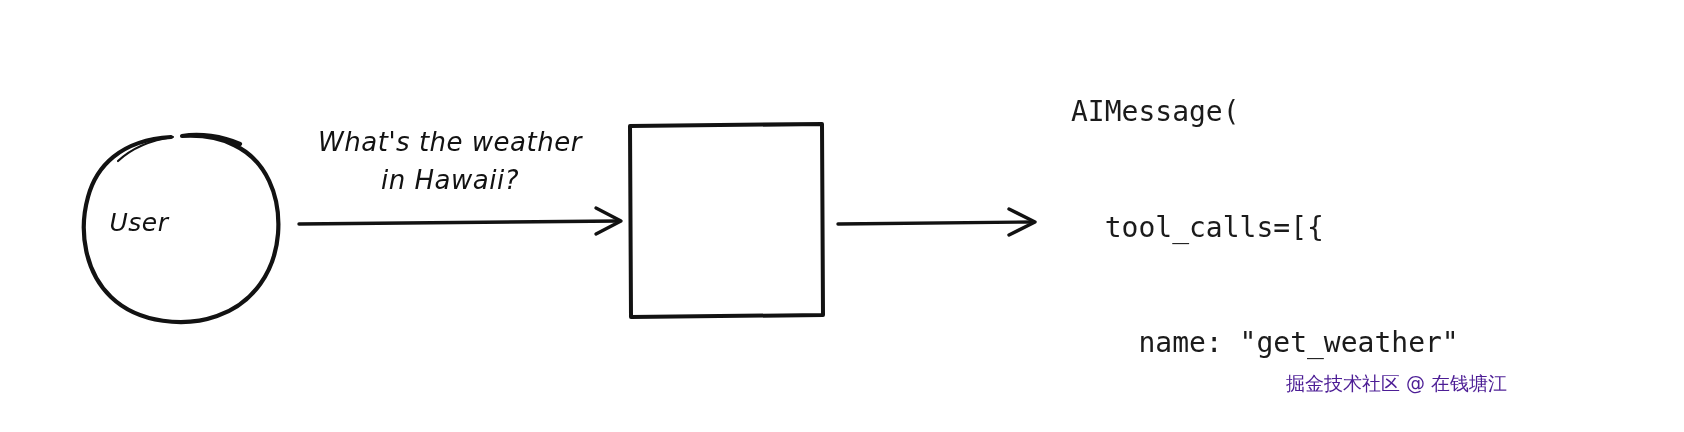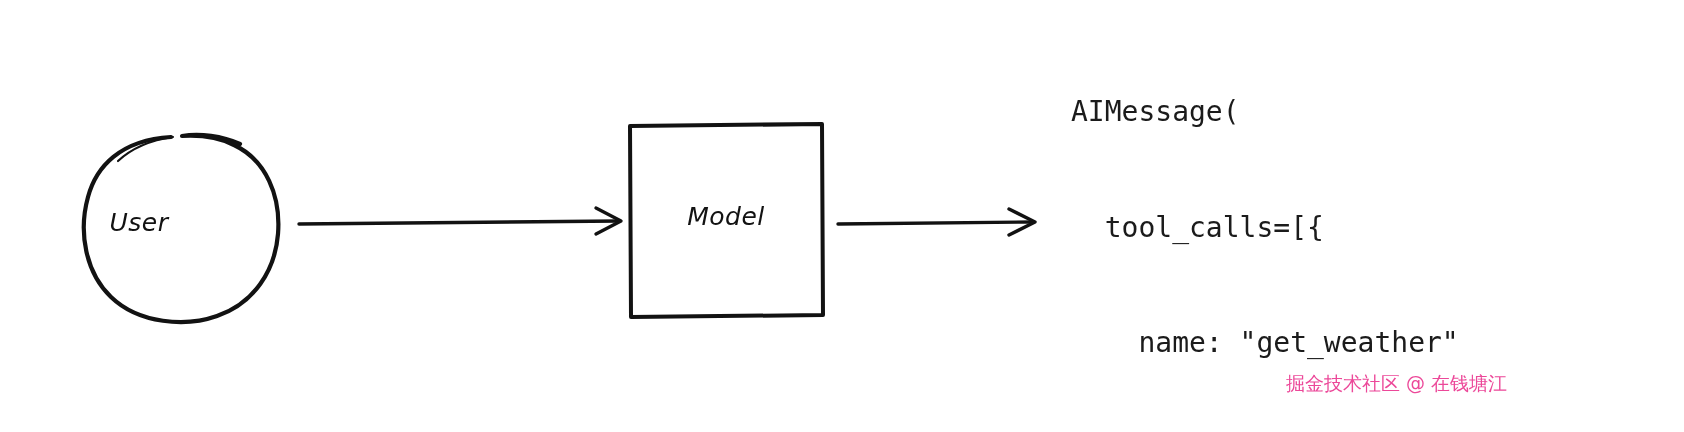--- a/index.html
+++ b/index.html
@@ -85,21 +85,21 @@
     margin-left: 25px;
   }
 
   
   #watermark {
     position: absolute;
     left: 1286px;
     top: 371px;
     font-family: "DejaVu Sans", sans-serif;
     font-size: 19px;
-    color: #ec4899;
+    color: #4c1d95;
     white-space: nowrap;
     user-select: none;
   }
 </style>
 </head>
 <body>
 
 <div id="canvas">
 
   <svg id="diagram-svg" viewBox="0 0 1684 432" xmlns="http://www.w3.org/2000/svg">
@@ -130,22 +130,25 @@
     </g>
 
     <g>
       <path fill="none" stroke="#121212" stroke-width="3.4" stroke-linecap="round" d="M 838 224 L 1033 222"></path>
       <path fill="none" stroke="#121212" stroke-width="3.4" stroke-linecap="round" stroke-linejoin="round" d="M 1009 209 L 1035 222 L 1009 235"></path>
     </g>
   </svg>
 
   <div class="hand-text" id="user-label">User</div>
 
-  <div class="hand-text" id="model-label">Model</div>
 
+  <div class="hand-text" id="edge-label">
+    <span class="l1">What's the weather</span>
+    <span class="l2">in Hawaii?</span>
+  </div>
 
   <div id="code-block">
     <span class="code-line">AIMessage(</span>
     <span class="code-line">  tool_calls=[{</span>
     <span class="code-line">    name: "get_weather"</span>
     
     
     
     
     

